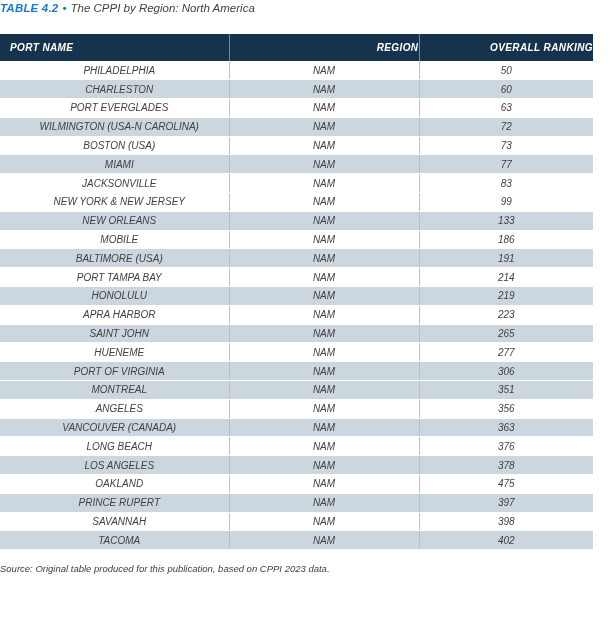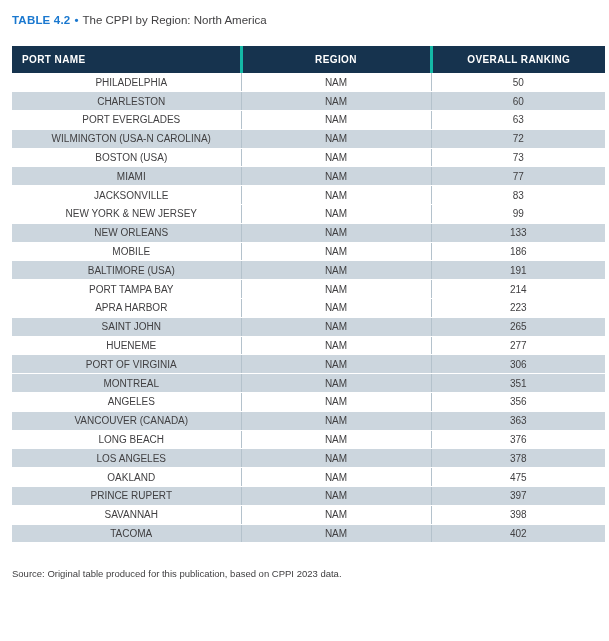--- a/index.html
+++ b/index.html
@@ -12,21 +12,22 @@
   *{box-sizing:border-box;}
   html,body{margin:0;padding:0;background:#ffffff;}
   body{
     width:609px;height:641px;
     font-family:"Liberation Sans","DejaVu Sans",sans-serif;
     color:var(--text);
     overflow:hidden;
   }
   .page{
     width:589px;height:641px;
-    padding:12px;
+    padding:0;
+    font-style:italic;
   }
   .title-line{
     font-size:11.5px;
     line-height:14px;
     margin:1px 0 0 0;
     white-space:nowrap;
   }
   .title-tag{
     color:var(--title-accent);
     font-weight:bold;
@@ -50,22 +51,22 @@
   col.c-region{width:190px;}
   col.c-rank{width:174px;}
   thead th{
     background:var(--header-bg);
     color:#ffffff;
     font-size:10px;
     font-weight:bold;
     letter-spacing:0.4px;
     height:27px;
     padding:0;
-    text-align:center;
-    border-left:3px solid #14b8a6;
+    text-align:right;
+    border-left:1px solid #14b8a6;
   }
   thead th:first-child{
     text-align:left;
     padding-left:10px;
     border-left:none;
   }
   tbody td{
     font-size:10px;
     color:var(--text);
     height:18.8px;
@@ -80,21 +81,21 @@
     text-align:center;
     padding-left:10px;
     border-left:none;
   }
   tbody tr.alt td{
     background:var(--row-alt);
   }
   .source-line{
     font-size:9.5px;
     color:var(--text);
-    margin-top:25px;
+    margin-top:13px;
   }
 </style>
 </head>
 <body>
 
 <div class="page">
 
   <div class="title-line">
     <span class="title-tag">TABLE 4.2</span><span class="title-bullet">•</span><span class="title-text">The CPPI by Region: North America</span>
   </div>
@@ -166,20 +167,25 @@
         <tr class="alt">
           <td>BALTIMORE (USA)</td>
           <td>NAM</td>
           <td>191</td>
         </tr>
         <tr>
           <td>PORT TAMPA BAY</td>
           <td>NAM</td>
           <td>214</td>
         </tr>
+        <tr class="alt">
+          <td>HONOLULU</td>
+          <td>NAM</td>
+          <td>219</td>
+        </tr>
         <tr>
           <td>APRA HARBOR</td>
           <td>NAM</td>
           <td>223</td>
         </tr>
         <tr class="alt">
           <td>SAINT JOHN</td>
           <td>NAM</td>
           <td>265</td>
         </tr>

